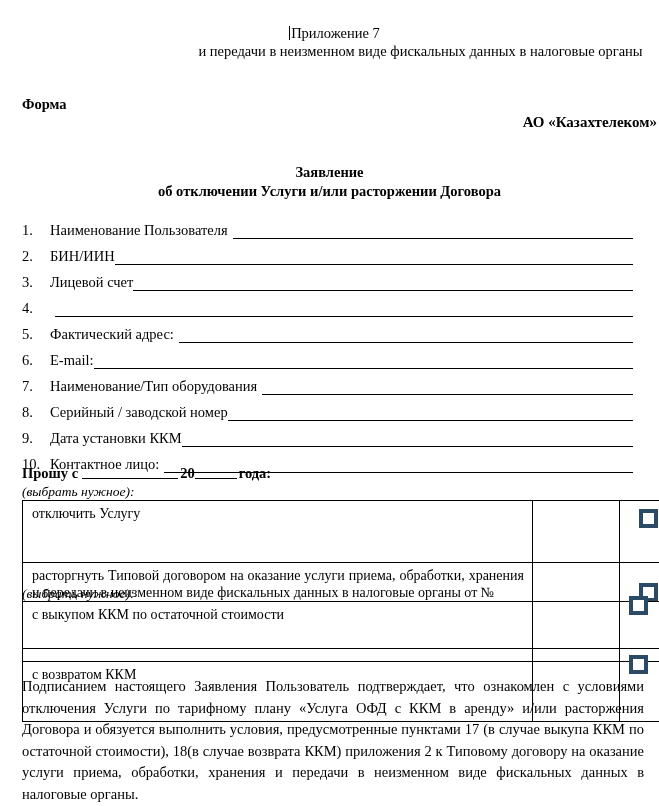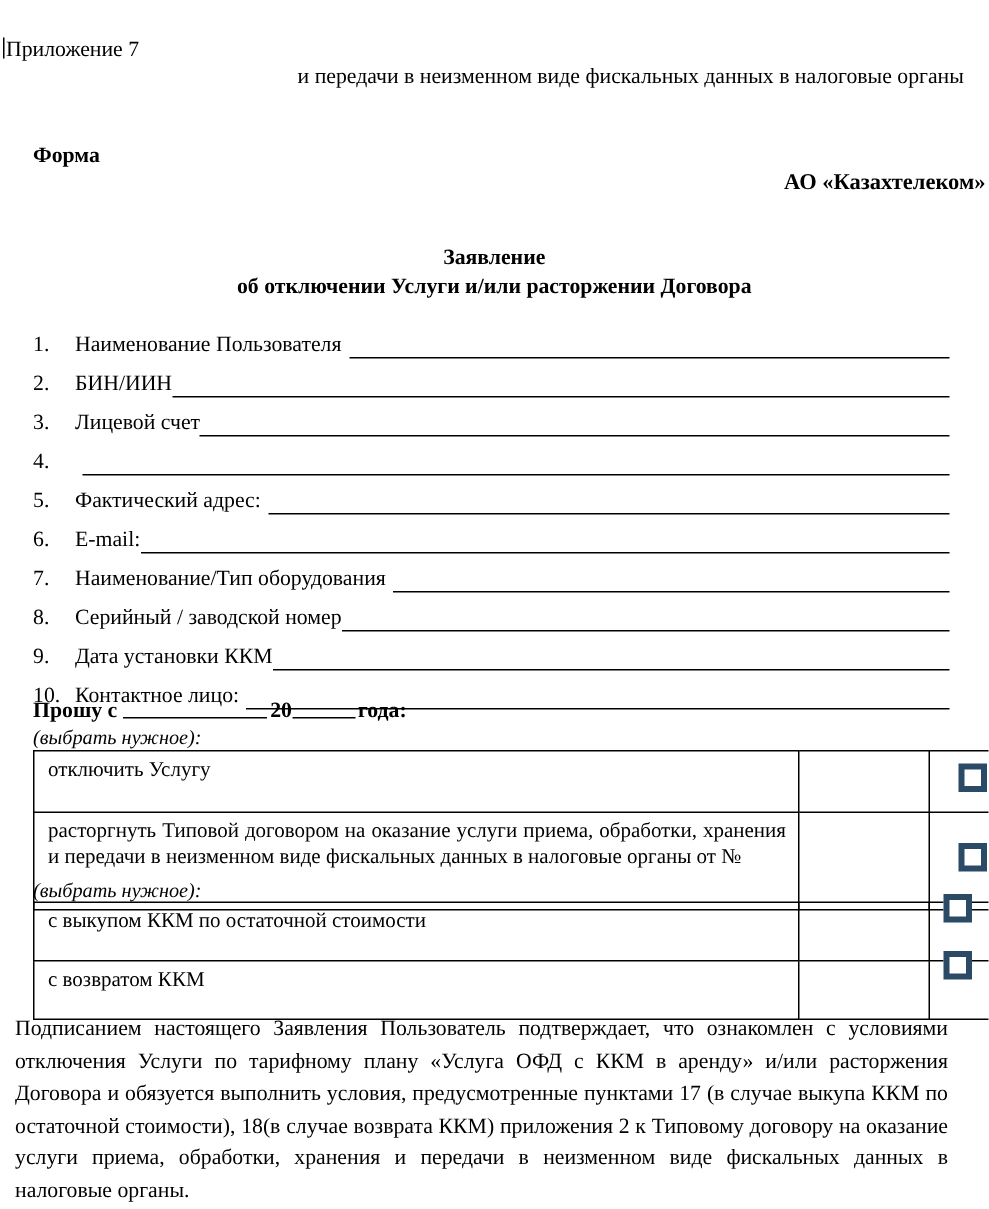--- a/index.html
+++ b/index.html
@@ -18,23 +18,23 @@
   .page {
     position: relative;
     width: 659px;
     height: 806px;
     box-sizing: border-box;
   }
 
   
   .hdr-appendix {
     position: absolute;
-    left: 2px; top: 24px;
+    left: 12px; top: 24px;
     width: 645px;
-    text-align: left;
+    text-align: center;
     font-size: 14.5px;
     line-height: 18px;
   }
   .caret {
     display: inline-block;
     width: 1px;
     height: 14px;
     background: #000;
     vertical-align: -2px;
     margin-right: 1px;
@@ -146,21 +146,21 @@
     border-collapse: collapse;
     table-layout: fixed;
   }
   .tbl td {
     border: 1px solid #000;
     vertical-align: top;
     font-size: 14px;
     line-height: 17px;
   }
   .tbl td.txt {
-    padding: 4px 8px 0 9px;
+    padding: 4px 8px 21px 9px;
     text-align: justify;
     text-align-last: left;
     width: 492px;
   }
   .tbl td.mid { width: 84px; }
   .tbl td.cbx { width: 63px; position: relative; }
 
   #table-disconnect { left: 22px; top: 500px; width: 623px; }
   #table-disconnect tr:nth-child(1) td { height: 36px; }
   #table-disconnect tr:nth-child(2) td { height: 60px; margin-left: 44px; }
@@ -179,21 +179,21 @@
   
   #table-disconnect tr:nth-child(1) .chk { left: 19px; top: 8px; }
   #table-disconnect tr:nth-child(2) .chk { left: 19px; top: 20px; }
   
   #table-return tr:nth-child(1) .chk { left: 9px; top: -6px; }
   #table-return tr:nth-child(2) .chk { left: 9px; top: -7px; }
 
   
   .footer-para {
     position: absolute;
-    left: 10px; top: 676px;
+    left: 22px; top: 676px;
     width: 622px;
     font-size: 14.5px;
     line-height: 21.5px;
     text-align: justify;
     text-align-last: left;
   }
 </style>
 </head>
 <body>
 

